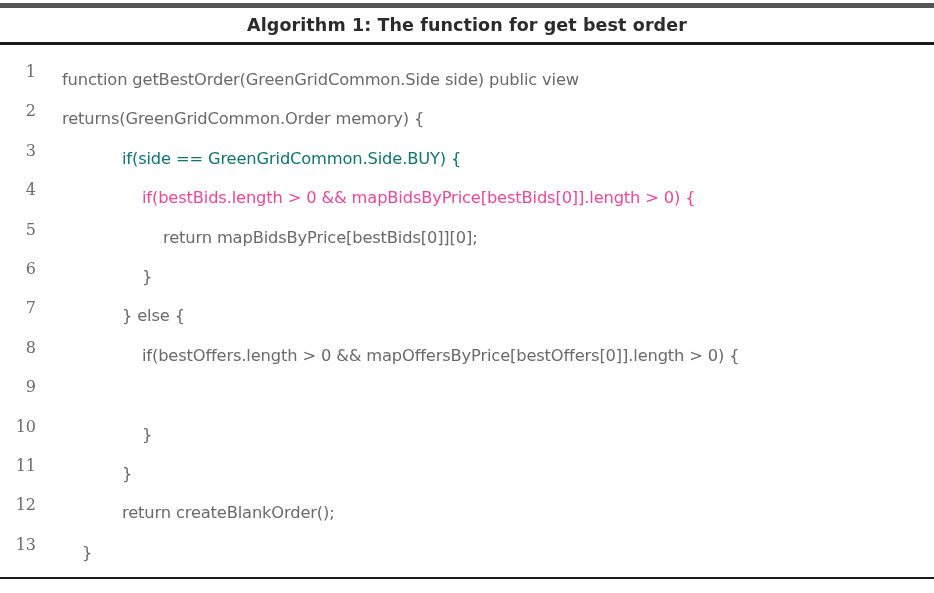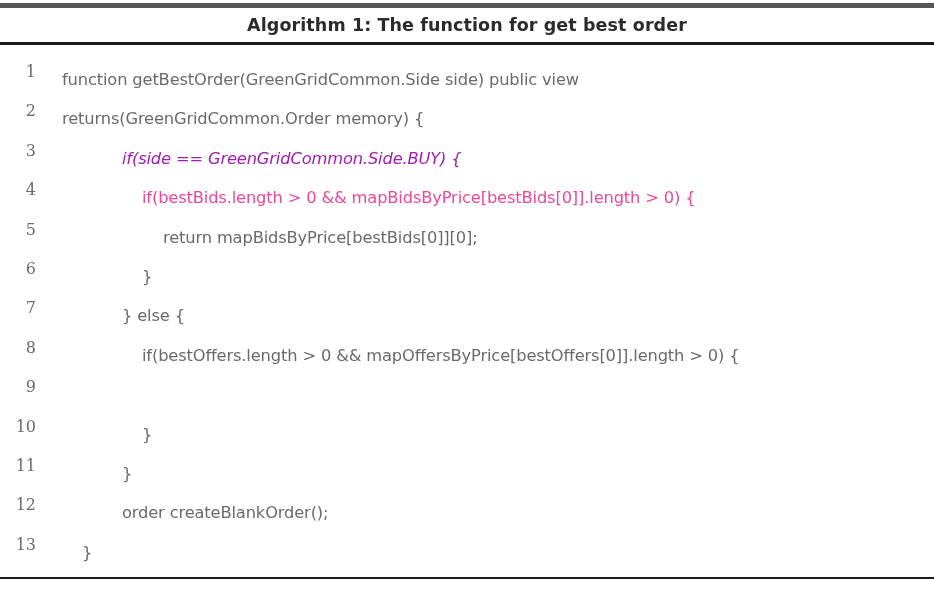--- a/index.html
+++ b/index.html
@@ -129,21 +129,21 @@
       <div class="code-line">
         <span class="line-no">1</span>
         <span class="line-code indent-0" style="color: rgb(106, 106, 106);">function getBestOrder(GreenGridCommon.Side side) public view</span>
       </div>
       <div class="code-line">
         <span class="line-no">2</span>
         <span class="line-code indent-0" style="color: rgb(106, 106, 106);">returns(GreenGridCommon.Order memory) {</span>
       </div>
       <div class="code-line">
         <span class="line-no">3</span>
-        <span class="line-code indent-3" style="color: #a21caf; font-style: italic;">if(side == GreenGridCommon.Side.BUY) {</span>
+        <span class="line-code indent-3" style="color: #0f766e;">if(side == GreenGridCommon.Side.BUY) {</span>
       </div>
       <div class="code-line">
         <span class="line-no">4</span>
         <span class="line-code indent-4" style="color: #ec4899;">if(bestBids.length &gt; 0 &amp;&amp; mapBidsByPrice[bestBids[0]].length &gt; 0) {</span>
       </div>
       <div class="code-line">
         <span class="line-no">5</span>
         <span class="line-code indent-5" style="color: rgb(106, 106, 106);">return mapBidsByPrice[bestBids[0]][0];</span>
       </div>
       <div class="code-line">
@@ -164,21 +164,21 @@
       <div class="code-line">
         <span class="line-no">10</span>
         <span class="line-code indent-4" style="color: rgb(106, 106, 106);">}</span>
       </div>
       <div class="code-line">
         <span class="line-no">11</span>
         <span class="line-code indent-3" style="color: rgb(106, 106, 106);">}</span>
       </div>
       <div class="code-line">
         <span class="line-no">12</span>
-        <span class="line-code indent-3" style="color: rgb(106, 106, 106);">order createBlankOrder();</span>
+        <span class="line-code indent-3" style="color: rgb(106, 106, 106);">return createBlankOrder();</span>
       </div>
       <div class="code-line">
         <span class="line-no">13</span>
         <span class="line-code indent-1" style="color: rgb(106, 106, 106);">}</span>
       </div>
     </div>
 
   <div class="rule-bottom" style="background: rgb(26, 26, 26);"></div>
 
 </div>

